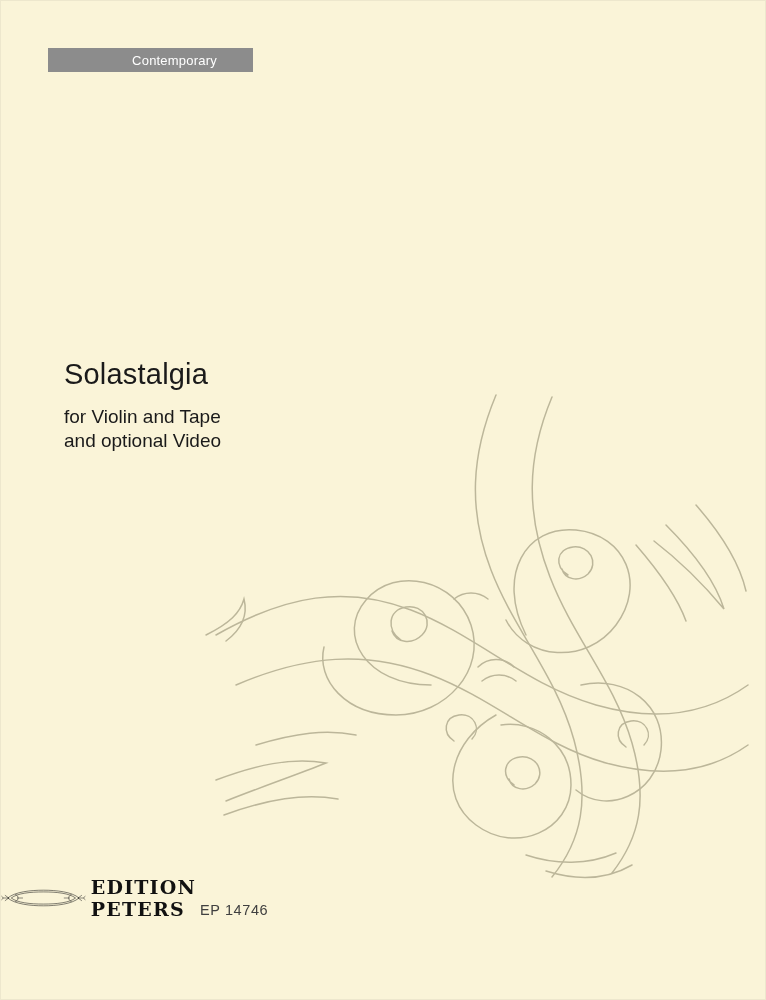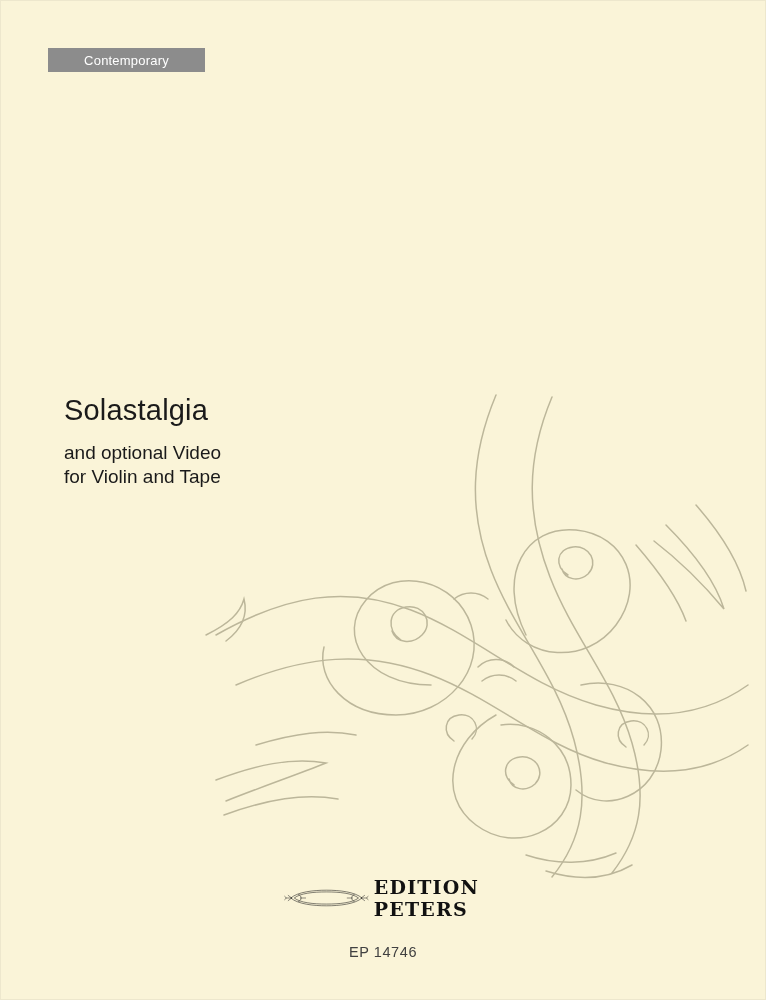--- a/index.html
+++ b/index.html
@@ -31,20 +31,21 @@
     top: 48px;
     width: 157px;
     height: 24px;
     background: #8c8c8c;
     color: #ffffff;
     font-size: 13px;
     letter-spacing: 0.2px;
     display: flex;
     align-items: center;
     justify-content: center;
+    padding-left: 48px;
   }
 
   
   .composers {
     position: absolute;
     left: 58px;
     top: 118px;
     width: 600px;
   }
   .composer-line {
@@ -61,21 +62,20 @@
       2px 2px 0 rgba(0,0,0,0.35),
       3px 3px 1px rgba(0,0,0,0.18);
   }
 
   
   .title-block {
     position: absolute;
     left: 64px;
     top: 358px;
     width: 480px;
-    margin-top: 36px;
   }
   .work-title {
     font-size: 29px;
     color: #1a1a1a;
     margin: 0 0 14px 0;
     letter-spacing: 0.2px;
   }
   .subtitle-line {
     font-size: 19px;
     color: #1a1a1a;
@@ -92,21 +92,21 @@
     opacity: 0.55;
   }
 
   
   .publisher {
     position: absolute;
     left: 0;
     right: 0;
     top: 876px;
     display: flex;
-    flex-direction: column;
+    flex-direction: row;
     align-items: center;
   }
   .logo-wrap {
     position: relative;
     width: 200px;
     height: 44px;
     display: flex;
     align-items: center;
     justify-content: center;
   }
@@ -132,22 +132,22 @@
 
 <div class="page">
 
   <div class="series-banner">
     <span>Contemporary</span>
   </div>
 
 
   <div class="title-block">
     <div class="work-title">Solastalgia</div>
+    <div class="subtitle-line">for Violin and Tape</div>
     <div class="subtitle-line">and optional Video</div>
-    <div class="subtitle-line">for Violin and Tape</div>
   </div>
 
   <div class="ornament">
     <svg viewBox="0 0 560 500" width="560" height="500" aria-hidden="true">
       <g fill="none" stroke="#8a8568" stroke-width="1.5" stroke-linecap="round">
 
         <path d="M20 250 C90 210 150 200 215 225 C280 250 330 300 400 320 C460 337 510 330 552 300"></path>
         <path d="M40 300 C110 270 170 265 235 290 C300 315 345 360 410 378 C470 394 515 386 552 360"></path>
         <path d="M300 10 C275 70 272 125 295 185 C318 245 360 290 378 355 C394 414 386 455 356 492"></path>
         <path d="M356 12 C330 74 330 130 354 192 C378 254 418 296 436 358 C452 414 444 452 416 488"></path>

